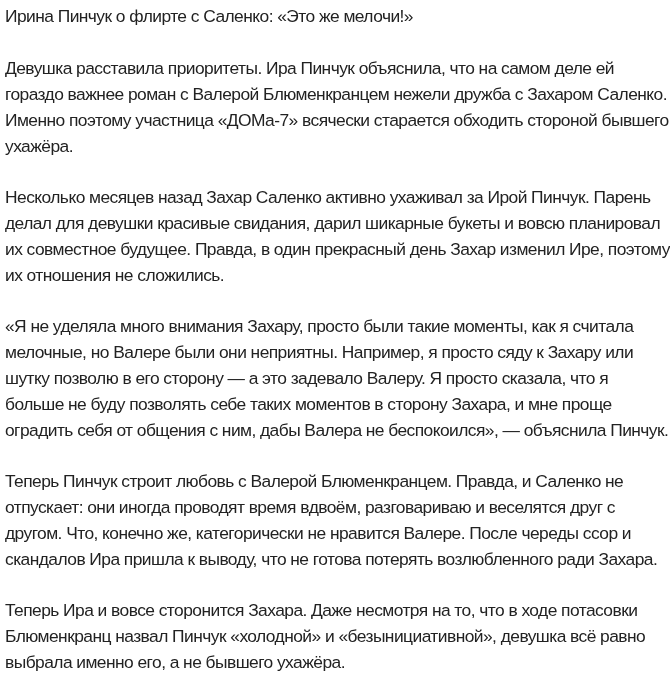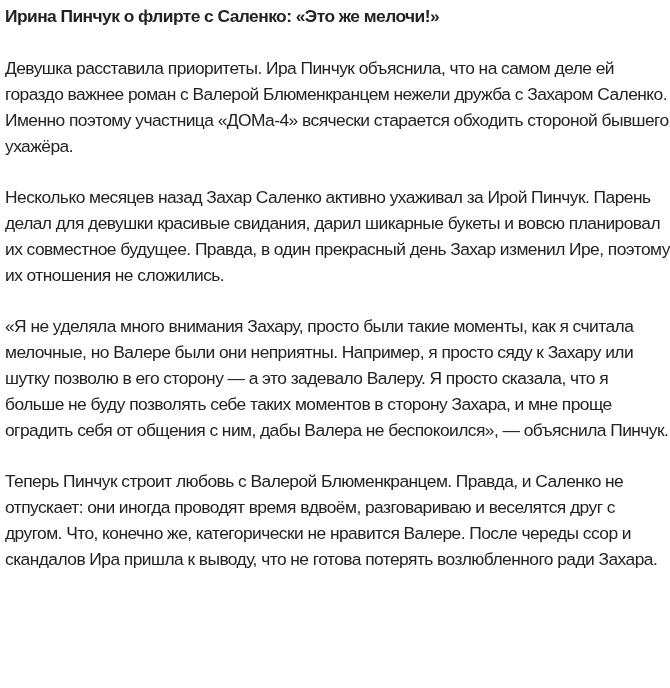--- a/index.html
+++ b/index.html
@@ -12,24 +12,25 @@
     padding: 3px 0 0 5px;
     width: 665px;
   }
   .doc p {
     margin: 0 0 25px 0;
     font-size: 17.4px;
     line-height: 26px;
     letter-spacing: -0.55px;
     transform-origin: left top;
   }
-  .doc p.title { margin-bottom: 26px; font-weight: bold; }
+  .doc p.title { margin-bottom: 26px; }
 </style>
 </head>
 <body>
 
 <div class="doc">
   <p class="title">Ирина Пинчук о флирте с Саленко: «Это же мелочи!»</p>
-  <p>Девушка расставила приоритеты. Ира Пинчук объяснила, что на самом деле ей гораздо важнее роман с Валерой Блюменкранцем нежели дружба с Захаром Саленко. Именно поэтому участница «ДОМа-4» всячески старается обходить стороной бывшего ухажёра.</p>
+  <p>Девушка расставила приоритеты. Ира Пинчук объяснила, что на самом деле ей гораздо важнее роман с Валерой Блюменкранцем нежели дружба с Захаром Саленко. Именно поэтому участница «ДОМа-7» всячески старается обходить стороной бывшего ухажёра.</p>
   <p>Несколько месяцев назад Захар Саленко активно ухаживал за Ирой Пинчук. Парень делал для девушки красивые свидания, дарил шикарные букеты и вовсю планировал их совместное будущее. Правда, в один прекрасный день Захар изменил Ире, поэтому их отношения не сложились.</p>
   <p>«Я не уделяла много внимания Захару, просто были такие моменты, как я считала мелочные, но Валере были они неприятны. Например, я просто сяду к Захару или шутку позволю в его сторону — а это задевало Валеру. Я просто сказала, что я больше не буду позволять себе таких моментов в сторону Захара, и мне проще оградить себя от общения с ним, дабы Валера не беспокоился», — объяснила Пинчук.</p>
   <p>Теперь Пинчук строит любовь с Валерой Блюменкранцем. Правда, и Саленко не отпускает: они иногда проводят время вдвоём, разговариваю и веселятся друг с другом. Что, конечно же, категорически не нравится Валере. После череды ссор и скандалов Ира пришла к выводу, что не готова потерять возлюбленного ради Захара.</p>
+  <p>Теперь Ира и вовсе сторонится Захара. Даже несмотря на то, что в ходе потасовки Блюменкранц назвал Пинчук «холодной» и «безынициативной», девушка всё равно выбрала именно его, а не бывшего ухажёра.</p>
 </div>
 
 </body></html>

